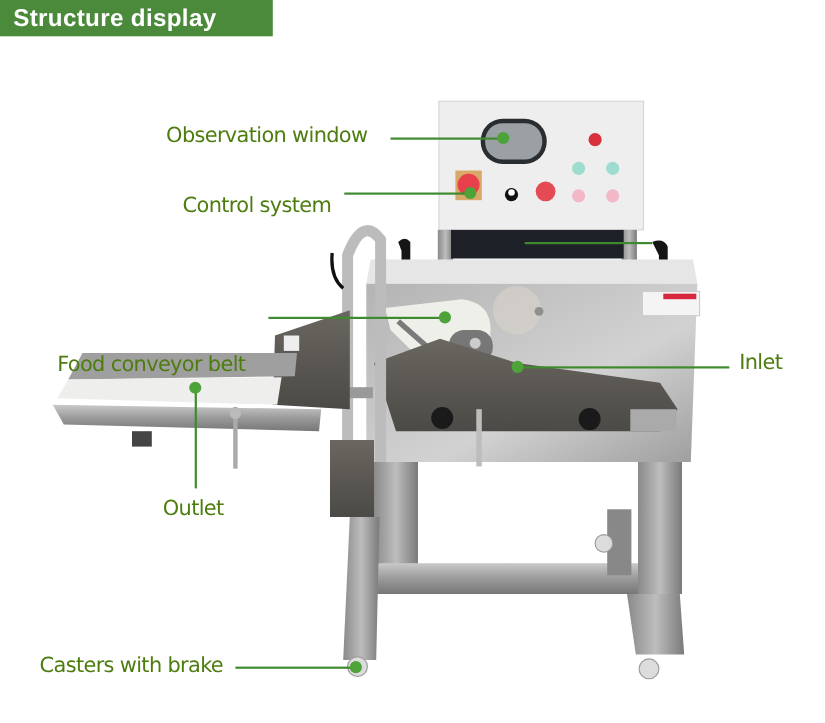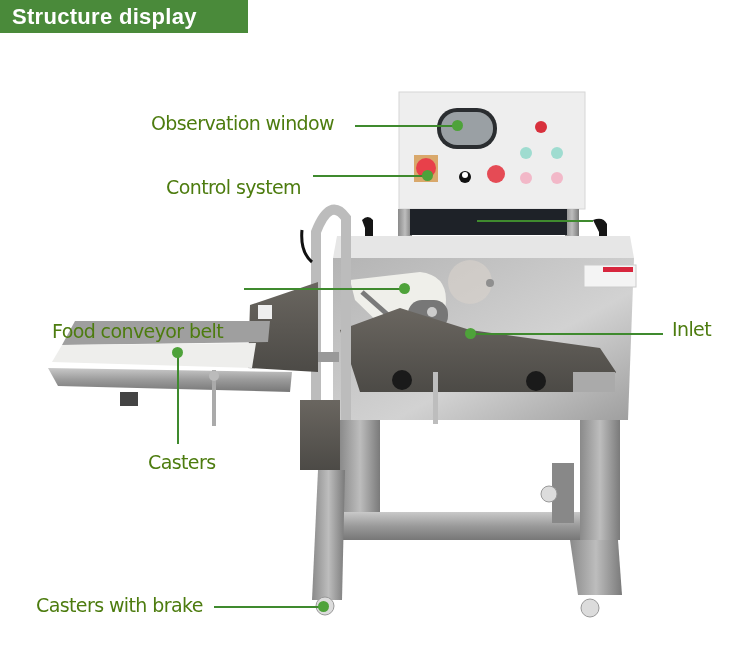--- a/index.html
+++ b/index.html
@@ -124,19 +124,19 @@
 <div class="line" style="left:477px;top:220px;width:116px;height:1.5px;"></div>
 
 <div class="label" style="left:52px;top:276px;margin-top:44px;">Food conveyor belt</div>
 <div class="line" style="left:244px;top:288px;width:160px;height:1.5px;"></div>
 <div class="dot" style="left:399px;top:283px;"></div>
 
 <div class="label" style="left:672px;top:318px;text-align:center;">Inlet</div>
 <div class="line" style="left:470px;top:333px;width:193px;height:1.5px;"></div>
 <div class="dot" style="left:465px;top:328px;"></div>
 
-<div class="label" style="left:148px;top:451px;">Casters</div>
+<div class="label" style="left:148px;top:451px;">Outlet</div>
 <div class="line" style="left:177px;top:352px;width:1.5px;height:92px;"></div>
 <div class="dot" style="left:172px;top:347px;"></div>
 
 <div class="label" style="left:36px;top:594px;text-align:center;">Casters with brake</div>
 <div class="line" style="left:214px;top:606px;width:108px;height:1.5px;"></div>
 <div class="dot" style="left:318px;top:601px;"></div>
 
 </body></html>

